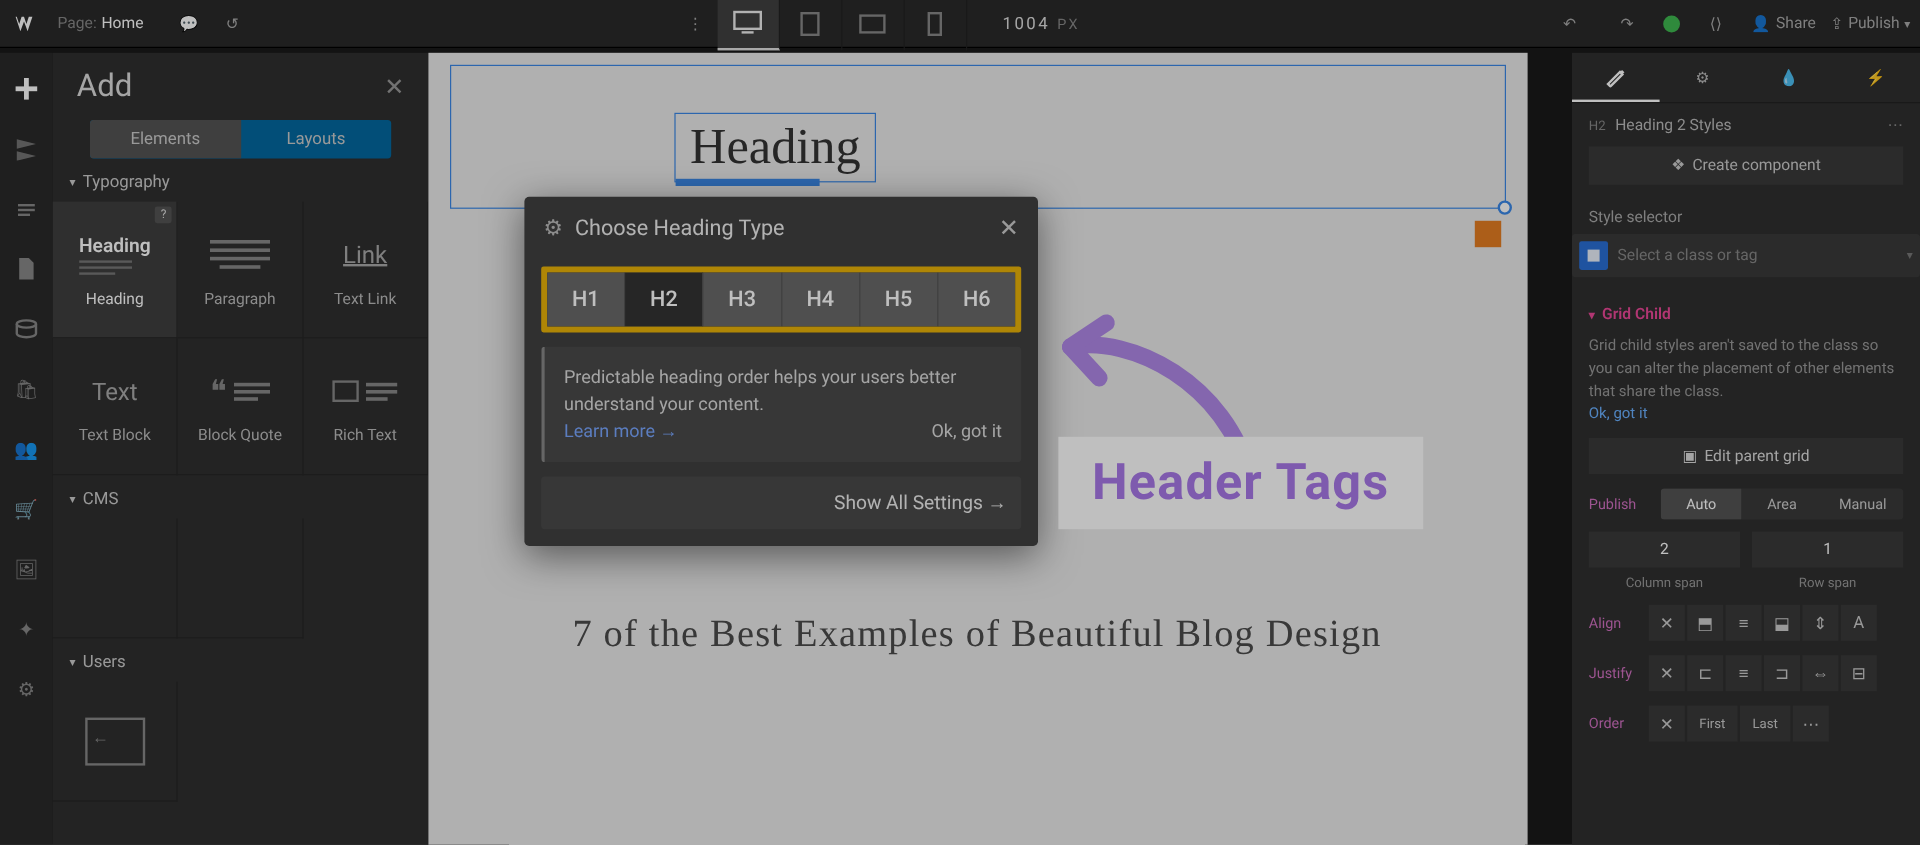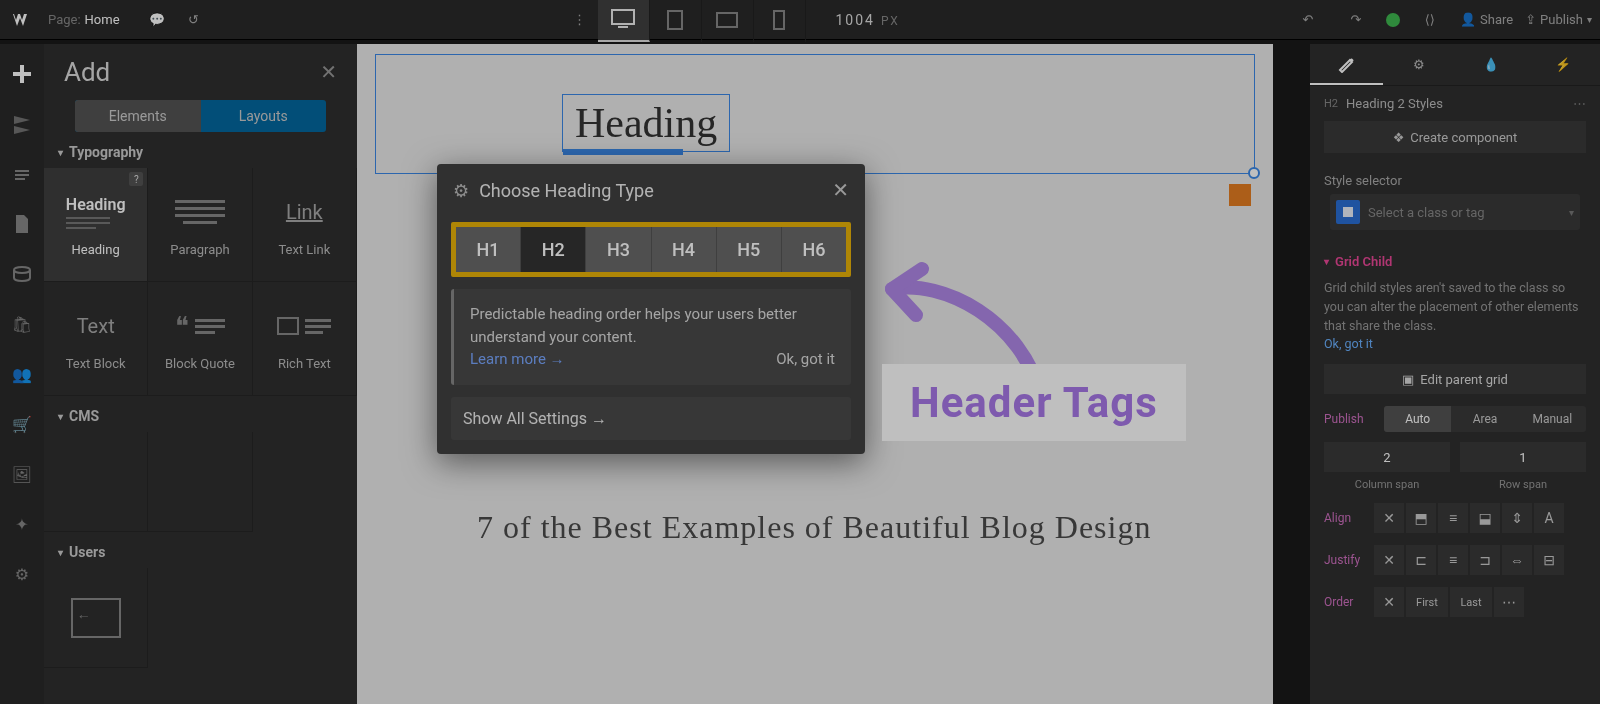--- a/index.html
+++ b/index.html
@@ -18,21 +18,21 @@
 .status-dot{width:14px;height:14px;border-radius:50%;background:#3fb950}
 .leftbar{position:absolute;left:0;top:44px;width:44px;bottom:0;background:#2a2a2a;display:flex;flex-direction:column;align-items:center;padding-top:18px;gap:26px}
 .leftbar .lb-icon{width:24px;height:24px;color:#888;cursor:pointer;display:flex;align-items:center;justify-content:center}
 .leftbar .lb-icon.active{color:#fff}
 .add-panel{position:absolute;left:44px;top:44px;width:313px;bottom:0;background:#2f2f2f}
 .add-panel .hdr{height:56px;display:flex;align-items:center;padding:0 20px;font-size:26px;font-weight:400;color:#ddd}
 .add-panel .hdr .close{margin-left:auto;font-size:20px;color:#999;cursor:pointer}
 .tab-row{display:flex;margin:0 31px;background:#0369a1;border-radius:3px;overflow:hidden}
 .tab-row .tab{flex:1;text-align:center;padding:8px 0;font-size:14px;color:#ccc;cursor:pointer}
 .tab-row .tab.active{background:#555}
-.section-hdr{display:flex;align-items:center;padding:12px 14px 8px;font-size:14px;font-weight:700;color:#ccc;cursor:pointer}
+.section-hdr{display:flex;align-items:center;padding:12px 14px 8px;font-size:14px;font-weight:400;color:#ccc;cursor:pointer}
 .section-hdr::before{content:"▾";margin-right:6px;font-size:10px}
 .elem-grid{display:grid;grid-template-columns:repeat(3,1fr);gap:0}
 .elem-cell{height:114px;display:flex;flex-direction:column;align-items:center;justify-content:center;gap:10px;color:#aaa;cursor:pointer;position:relative;border-right:1px solid #262626;border-bottom:1px solid #262626}
 .elem-cell.active{background:#3f3f3f}
 .elem-cell.active .cell-lbl{color:#fff}
 .elem-cell .help{position:absolute;top:4px;right:4px;width:14px;height:14px;background:#555;color:#ddd;font-size:10px;display:flex;align-items:center;justify-content:center;border-radius:2px}
 .cell-icon{height:40px;display:flex;align-items:center;justify-content:center;color:#999}
 .cell-lbl{font-size:13px;color:#bbb}
 .canvas-area{position:absolute;left:357px;top:44px;width:916px;bottom:0;background:#ebebeb;overflow:hidden}
 .canvas-sel-box{position:absolute;left:18px;top:10px;right:18px;height:120px;border:1px solid #3b89e8}
@@ -44,32 +44,32 @@
 .pop-hdr{display:flex;align-items:center;padding:14px 16px;font-size:18px;color:#eee}
 .pop-hdr .gear{margin-right:10px;color:#bbb}
 .pop-hdr .x{margin-left:auto;color:#ccc;font-size:20px;cursor:pointer}
 .h-row{display:flex;margin:6px 14px;border:5px solid #eab308;border-radius:2px;overflow:hidden}
 .h-btn{flex:1;text-align:center;padding:12px 0;background:#6a6a6a;color:#fff;font-size:18px;font-weight:500;border-right:1px solid #555;cursor:pointer}
 .h-btn:last-child{border-right:none}
 .h-btn.active{background:#333}
 .pop-info{margin:12px 14px;background:#4a4a4a;border-left:3px solid #888;padding:14px 16px;font-size:15px;color:#ddd;line-height:1.5;border-radius:3px}
 .pop-info .learn{color:#7aa7ff;cursor:pointer}
 .pop-info .ok{float:right;color:#ddd;cursor:pointer}
-.show-all{margin:6px 14px 14px;background:#4a4a4a;text-align:left;padding:12px;font-size:16px;color:#eee;cursor:pointer;border-radius:3px}
+.show-all{margin:6px 14px 14px;background:#4a4a4a;text-align:right;padding:12px;font-size:16px;color:#eee;cursor:pointer;border-radius:3px}
 .callout-arrow{position:absolute;left:525px;top:215px;width:180px;height:150px;pointer-events:none}
 .callout-label{position:absolute;left:525px;top:320px;background:#fff;padding:14px 28px;font-size:42px;font-weight:700;color:#a878e8;letter-spacing:1px}
 .right-panel{position:absolute;right:0;top:44px;width:290px;bottom:0;background:#2f2f2f;font-size:13px;color:#bbb;overflow:hidden}
 .rp-tabs{height:42px;display:flex;border-bottom:1px solid #222}
 .rp-tab{flex:1;display:flex;align-items:center;justify-content:center;cursor:pointer}
 .rp-tab.active{border-bottom:2px solid #fff}
 .rp-row{padding:10px 14px;display:flex;align-items:center;gap:8px}
 .h2-badge{font-size:11px;color:#888}
 .create-comp{margin:0 14px 10px;background:#3a3a3a;height:32px;display:flex;align-items:center;justify-content:center;gap:6px;color:#ccc;cursor:pointer;font-size:13px}
 .style-sel-lbl{padding:10px 14px 6px;color:#aaa}
-.style-sel-box{margin:0 20px 14px;background:#3a3a3a;height:36px;display:flex;align-items:center;padding:0 6px;gap:8px;border-radius:3px}
+.style-sel-box{margin:0 0 14px;background:#3a3a3a;height:36px;display:flex;align-items:center;padding:0 6px;gap:8px;border-radius:3px}
 .tag-ico{width:24px;height:24px;background:#2a6fd6;border-radius:2px;display:flex;align-items:center;justify-content:center}
 .grid-child-hdr{padding:10px 14px;font-weight:600;color:#ec4899;display:flex;align-items:center;gap:6px}
 .grid-child-hdr::before{content:"▾";font-size:10px}
 .gc-note{margin:0 14px 10px;font-size:12.5px;color:#999;line-height:1.5}
 .gc-note .ok{color:#6bb1ff;cursor:pointer}
 .edit-parent{margin:0 14px 12px;background:#3a3a3a;height:30px;display:flex;align-items:center;justify-content:center;gap:6px;color:#ddd;cursor:pointer}
 .pos-row{display:flex;align-items:center;margin:0 14px 10px;gap:4px}
 .pos-lbl{font-size:12px;color:#d070c0;width:56px}
 .seg{display:flex;flex:1;background:#3a3a3a;border-radius:3px;overflow:hidden}
 .seg-btn{flex:1;text-align:center;padding:6px 4px;font-size:12px;color:#ccc;cursor:pointer}

